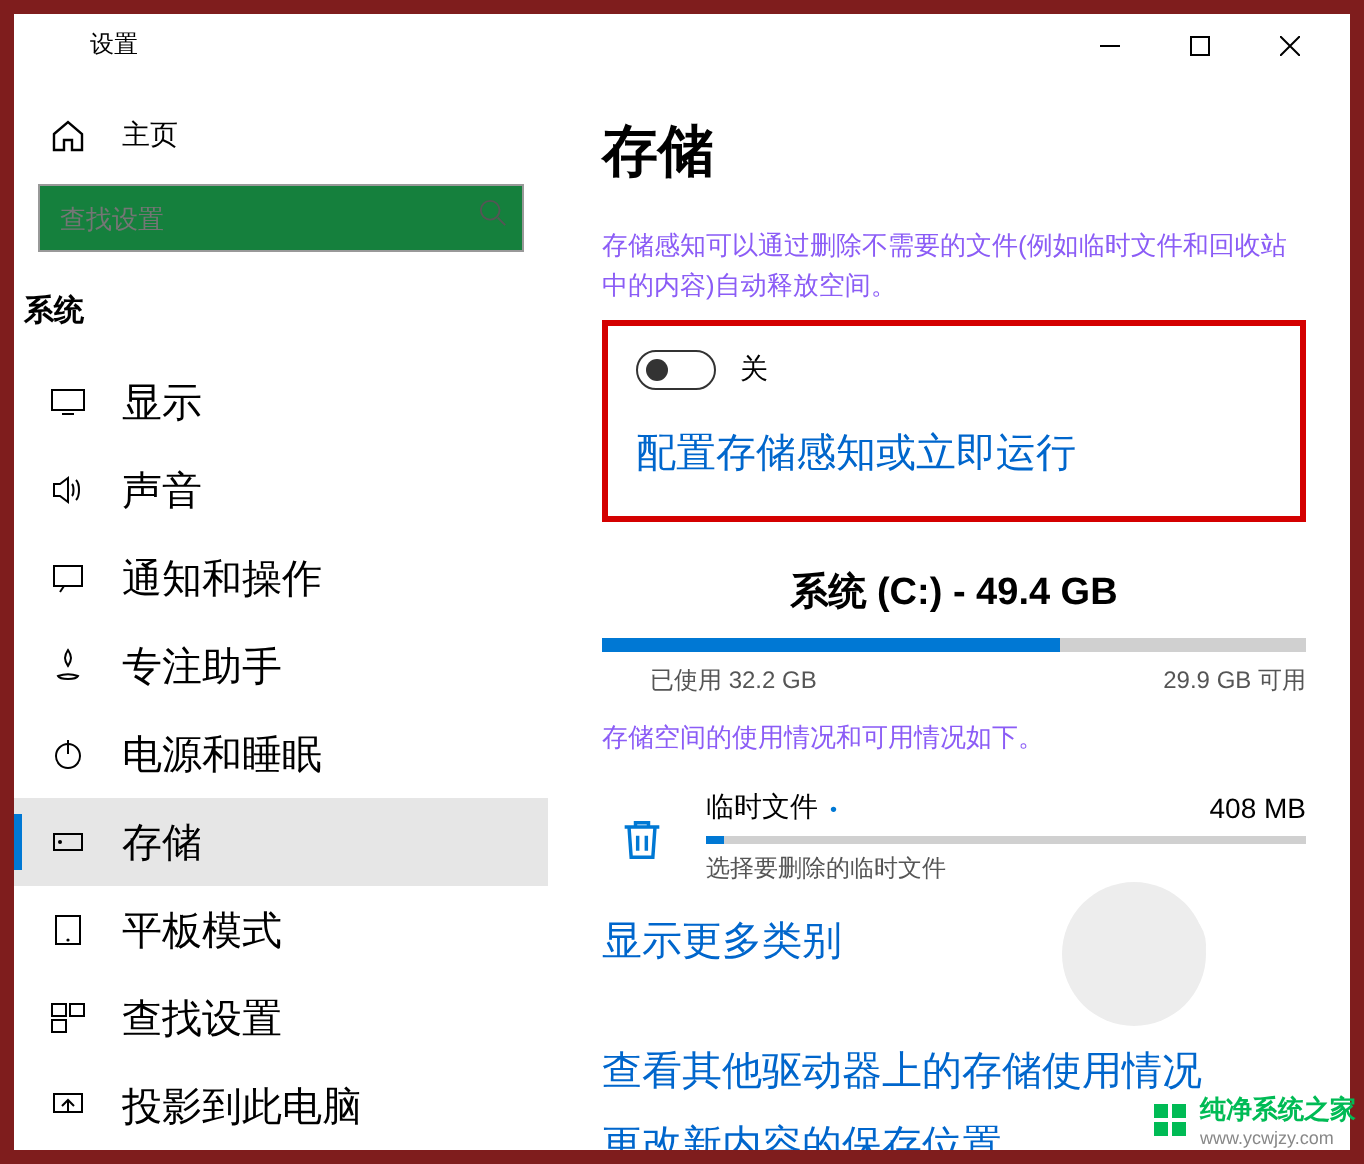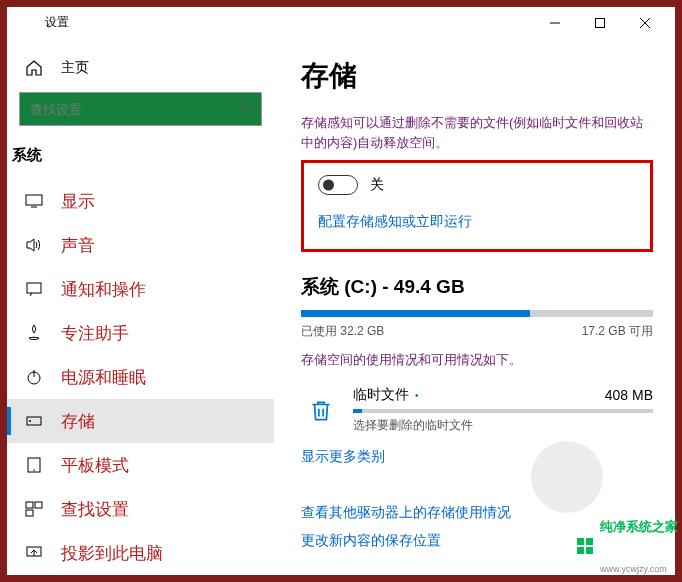--- a/index.html
+++ b/index.html
@@ -17,47 +17,47 @@
 .home-row .label { font-size: 14px; color: #000; }
 .search-wrap { margin: 8px 12px 18px 12px; position: relative; }
 .search-input { width: 100%; height: 34px; border: 1px solid #999; padding: 0 34px 0 10px; font-size: 13px; background: #15803d; outline: none; }
 .search-icon-wrap { position: absolute; right: 8px; top: 50%; transform: translateY(-50%); }
 .section-header { font-size: 15px; font-weight: 600; color: #000; padding: 2px 0 14px 5px; }
 .nav-list { display: flex; flex-direction: column; }
 .nav-item { display: flex; align-items: center; height: 44px; padding-left: 18px; gap: 18px; cursor: default; position: relative; }
 .nav-item.active::before { content: ""; position: absolute; left: 0; top: 8px; bottom: 8px; width: 4px; background: #0078d4; }
 .nav-item.active { background: #e6e6e6; }
 .nav-item .icon { width: 18px; height: 18px; display: flex; align-items: center; justify-content: center; color: #000; }
-.nav-item .label { font-size: 17px; color: #b91c1c; }
+.nav-item .label { font-size: 20px; color: #000000; }
 .content { flex: 1; padding: 18px 22px 0 26px; overflow-y: auto; }
 .h1 { font-size: 28px; font-weight: 600; margin-bottom: 18px; }
-.desc { font-size: 13px; color: #701a75; line-height: 1.5; margin-bottom: 8px; }
+.desc { font-size: 13px; color: #8b5cf6; line-height: 1.5; margin-bottom: 8px; }
 .redbox { border: 3px solid #d40000; padding: 12px 14px 18px 14px; margin-bottom: 22px; }
 .toggle-row { display: flex; align-items: center; gap: 12px; margin-bottom: 18px; }
 .toggle { width: 40px; height: 20px; border: 1px solid #333; border-radius: 10px; position: relative; background: #fff; }
 .toggle-knob { width: 11px; height: 11px; background: #333; border-radius: 50%; position: absolute; left: 4px; top: 50%; transform: translateY(-50%); }
 .toggle-label { font-size: 14px; }
-.link { color: #0066cc; font-size: 14px; cursor: default; }
-.h2 { font-size: 19px; font-weight: 600; margin-bottom: 10px; }
+.link { color: #0066cc; font-size: 20px; cursor: default; }
+.h2 { font-size: 19px; font-weight: 600; margin-bottom: 10px; text-align: center; }
 .bar-wrap { margin-bottom: 6px; }
 .bar { width: 100%; height: 7px; background: #d0d0d0; position: relative; }
 .bar-fill { position: absolute; left: 0; top: 0; bottom: 0; background: #0078d4; }
-.bar-labels { display: flex; justify-content: space-between; font-size: 12px; color: #555; margin-top: 4px; margin-bottom: 10px; }
+.bar-labels { display: flex; justify-content: space-between; font-size: 12px; color: #555; margin-top: 4px; margin-bottom: 10px; margin-left: 24px; }
 .storage-row { display: flex; align-items: center; gap: 18px; padding: 8px 0 14px 6px; }
 .storage-icon { width: 28px; height: 28px; display: flex; align-items: center; justify-content: center; color: #0078d4; margin-top: 2px; }
 .storage-main { flex: 1; }
 .storage-title-row { display: flex; align-items: center; justify-content: space-between; }
 .storage-title { font-size: 14px; }
 .storage-size { font-size: 14px; color: #000; }
 .storage-bar { width: 100%; height: 4px; background: #d0d0d0; margin: 5px 0 4px 0; position: relative; }
 .storage-bar-fill { position: absolute; left: 0; top: 0; bottom: 0; background: #0078d4; width: 3%; }
 .storage-sub { font-size: 12px; color: #555; }
 .watermark { position: absolute; right: 4px; bottom: 8px; display: flex; align-items: center; gap: 6px; font-size: 13px; font-weight: 600; color: #0b5; }
 .watermark .wm-icon { width: 18px; height: 18px; }
-.wm-sub { font-size: 9px; color: #888; display: block; font-weight: 400; margin-top: 28px; }
+.wm-sub { font-size: 9px; color: #888; display: block; font-weight: 400; }
 .bg-blob { position: absolute; right: 60px; bottom: 60px; width: 110px; height: 90px; opacity: 0.07; pointer-events: none; }
 .spacer-sm { height: 10px; }
 .dots::after { content: "•"; color: #0078d4; margin-left: 6px; font-size: 10px; }
 </style>
 </head>
 <body>
 
 <div class="window">
 
   <div class="titlebar">
@@ -205,21 +205,21 @@
       </div>
 
       <div class="h2">系统 (C:) - 49.4 GB</div>
       <div class="bar-wrap">
         <div class="bar">
           <div class="bar-fill" id="drive-fill" style="width: 65%;"></div>
         </div>
       </div>
       <div class="bar-labels">
         <span>已使用 32.2 GB</span>
-        <span>17.2 GB 可用</span>
+        <span>29.9 GB 可用</span>
       </div>
       <div class="desc">存储空间的使用情况和可用情况如下。</div>
 
       <div class="storage-row">
         <div class="storage-icon">
           <svg viewBox="0 0 24 24" width="26" height="26">
               <path d="M4 6h16M9 6V4h6v2M6 6l1 14h10l1-14M10 10v7M14 10v7" fill="none" stroke="#0078d4" stroke-width="1.6"></path>
             </svg>
         </div>
         <div class="storage-main">

